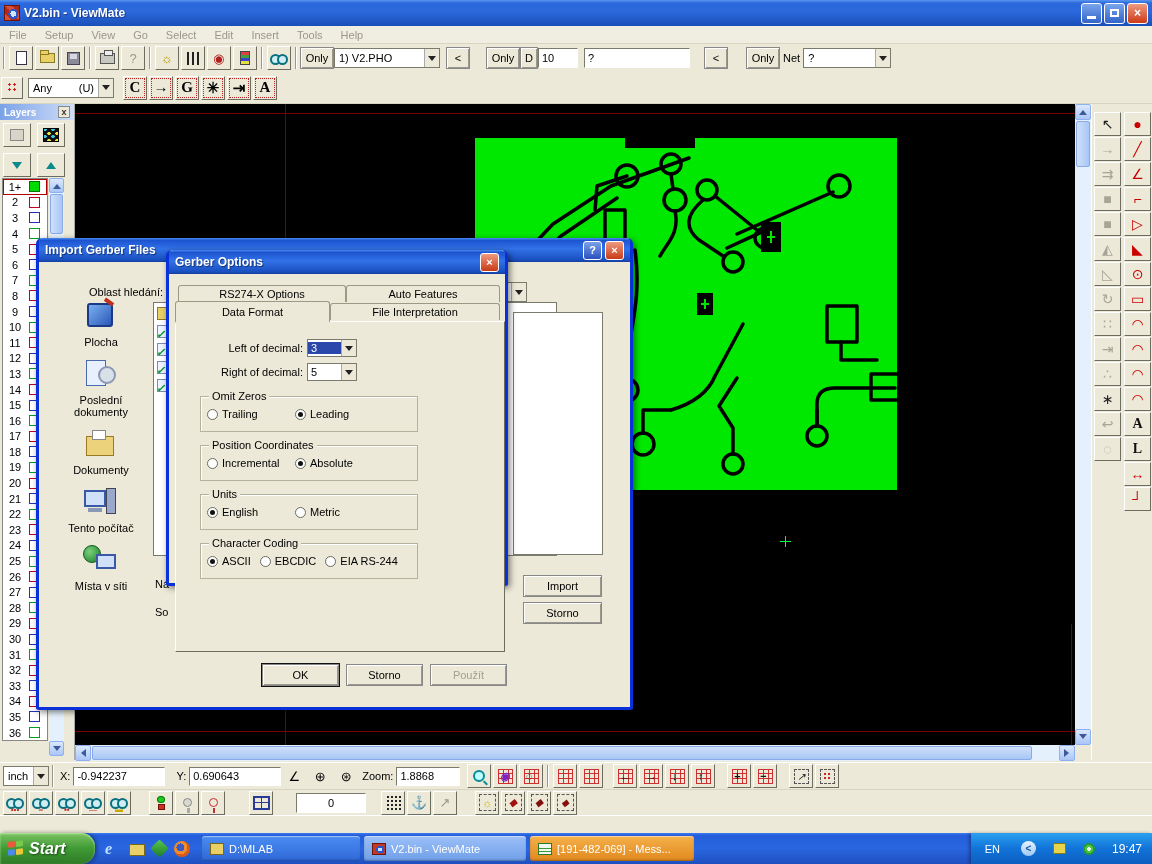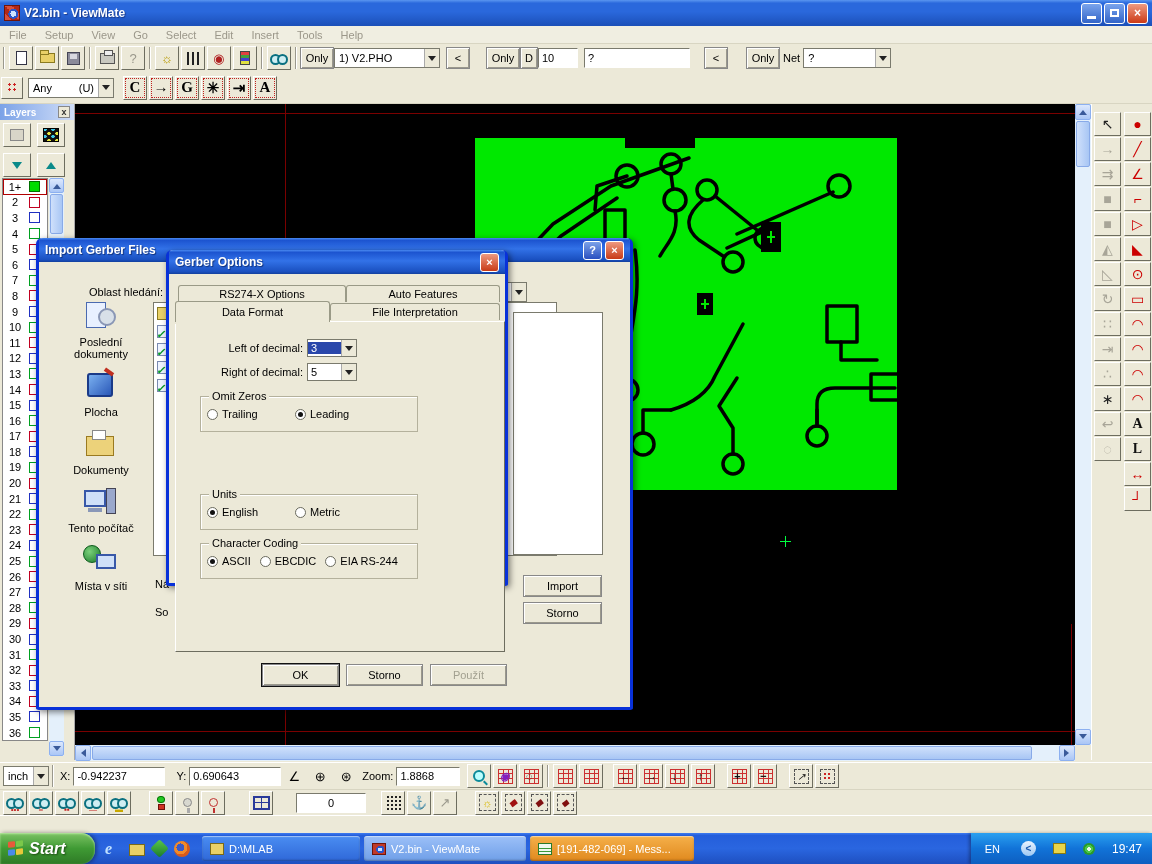--- a/index.html
+++ b/index.html
@@ -693,32 +693,32 @@
     <span class="look-label">Oblast hledání:</span>
     <span class="combo look-combo">
       <i class="ic ic-folder" style="margin-left:3px"></i>
       <span class="cval"></span>
       <span class="cbtn">
           <i class="tri-down"></i>
         </span>
     </span>
     <div class="places" id="places">
         <div class="place">
+          <div class="pic pic-desktop">
+            <span class="a"></span>
+            <span class="b"></span>
+          </div>
+          <div class="plabel">Plocha</div>
+        </div>
+        <div class="place">
           <div class="pic pic-recent">
             <span class="a"></span>
             <span class="b"></span>
           </div>
           <div class="plabel">Poslední<br>dokumenty</div>
-        </div>
-        <div class="place">
-          <div class="pic pic-desktop">
-            <span class="a"></span>
-            <span class="b"></span>
-          </div>
-          <div class="plabel">Plocha</div>
         </div>
         <div class="place">
           <div class="pic pic-docs">
             <span class="a"></span>
             <span class="b"></span>
           </div>
           <div class="plabel">Dokumenty</div>
         </div>
         <div class="place">
           <div class="pic pic-computer">
@@ -779,20 +779,33 @@
       <div class="groupbox" style="left:24px;top:74px;width:218px;height:36px">
         <span class="gb-label">Omit Zeros</span>
         <div style="position:absolute;left:6px;top:11px;display:flex">
             <span class="opt" style="width: 88px;">
               <span class="radio"></span>
               <span class="opt-label">Trailing</span>
             </span>
             <span class="opt" style="width: 88px;">
               <span class="radio checked"></span>
               <span class="opt-label">Leading</span>
+            </span>
+          </div>
+      </div>
+      <div class="groupbox" style="left:24px;top:123px;width:218px;height:36px">
+        <span class="gb-label">Position Coordinates</span>
+        <div style="position:absolute;left:6px;top:11px;display:flex">
+            <span class="opt" style="width: 88px;">
+              <span class="radio"></span>
+              <span class="opt-label">Incremental</span>
+            </span>
+            <span class="opt" style="width: 88px;">
+              <span class="radio checked"></span>
+              <span class="opt-label">Absolute</span>
             </span>
           </div>
       </div>
       <div class="groupbox" style="left:24px;top:172px;width:218px;height:36px">
         <span class="gb-label">Units</span>
         <div style="position:absolute;left:6px;top:11px;display:flex">
             <span class="opt" style="width: 88px;">
               <span class="radio checked"></span>
               <span class="opt-label">English</span>
             </span>

